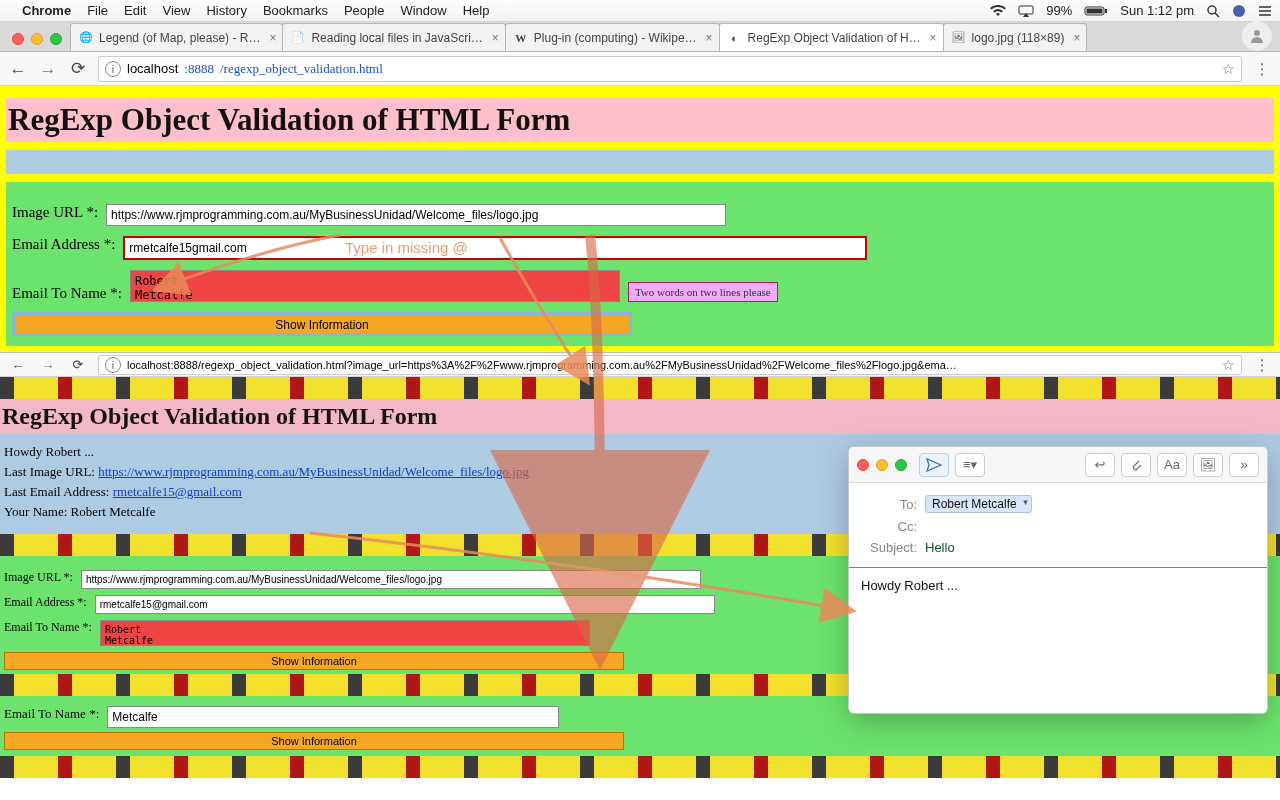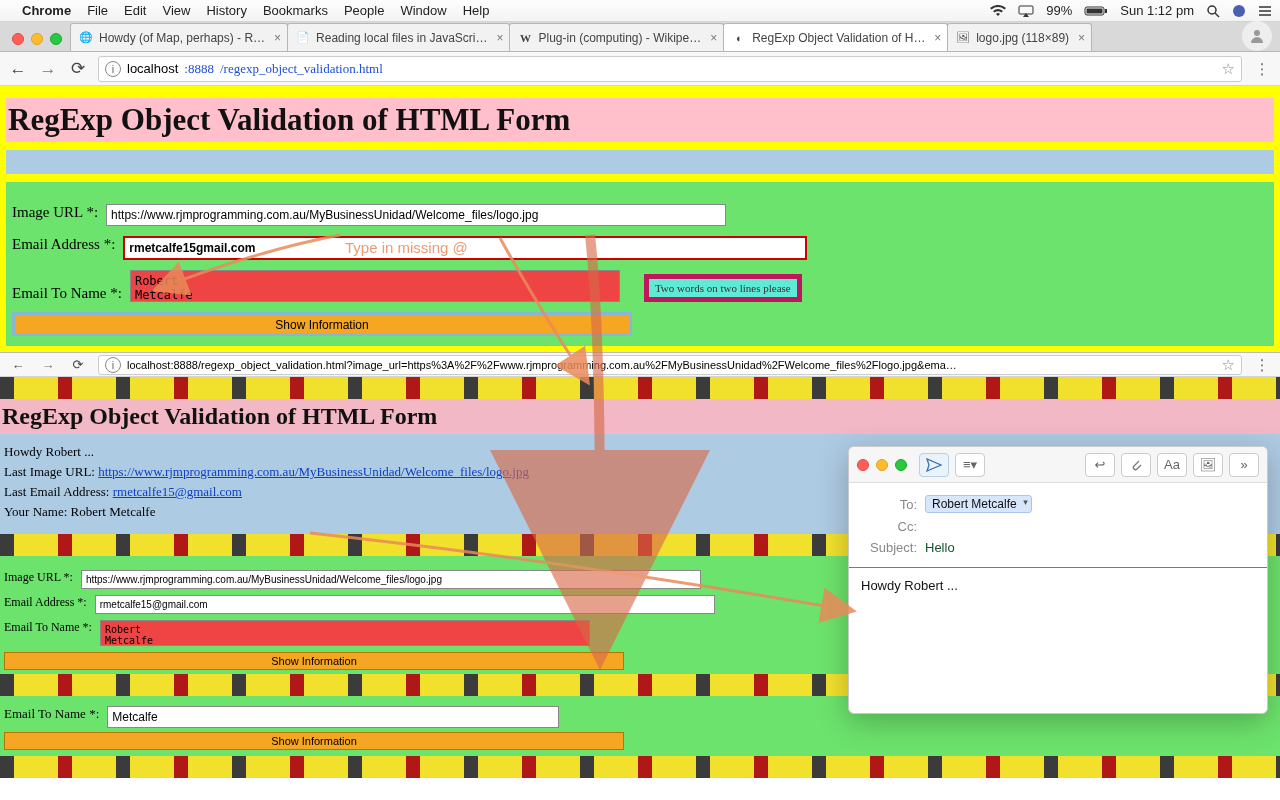--- a/index.html
+++ b/index.html
@@ -101,21 +101,21 @@
   font-size:31px;
   color:#111;
 }
 .bluebar{background:#aecbe4;height:24px;margin:8px 0;}
 .greenbox{background:#6ce36c;padding:12px 6px 10px 6px;}
 .formrow{display:flex;align-items:flex-start;margin:10px 0;font-family:"Times New Roman",serif;font-size:15px;color:#000;}
 .formrow label{white-space:nowrap;}
 .formrow input[type=text]{margin-left:8px;font-size:12px;padding:3px 4px;border:1px solid #888;background:#fff;}
 .formrow textarea{margin-left:8px;font-size:12px;padding:3px 4px;border:1px solid #888;background:#ef4444;resize:none;height:32px;}
 .invalid{border:2px solid #c00 !important;}
-.tooltip-tag{background:#5eead4;border:5px solid #be185d;font-size:11px;padding:3px 6px;margin-left:24px;color:#333;}
+.tooltip-tag{background:#f0abfc;border:1px solid #be185d;font-size:11px;padding:3px 6px;margin-left:8px;color:#333;}
 .show-btn{
   display:block;width:620px;height:24px;
   background:#f5a623;border:3px solid #8ab6d6;
   font-size:12px;color:#000;text-align:center;line-height:20px;
   margin-top:8px;cursor:pointer;
 }
 
 
 .inner-snap{
   position:relative;
@@ -253,21 +253,21 @@
 
 <div class="browser">
   <div class="tabstrip">
     <div class="traffic">
       <span class="tc-red"></span>
       <span class="tc-yel"></span>
       <span class="tc-grn"></span>
     </div>
     <div class="tab">
         <span class="favicon">🌐</span>
-        <span>Howdy (of Map, perhaps) - R…</span>
+        <span>Legend (of Map, please) - R…</span>
         <span class="tab-close">×</span>
       </div>
     <div class="tab">
         <span class="favicon">📄</span>
         <span>Reading local files in JavaScri…</span>
         <span class="tab-close">×</span>
       </div>
     <div class="tab">
         <span class="favicon" style="font-family:serif;font-weight:bold">W</span>
         <span>Plug-in (computing) - Wikipe…</span>
@@ -309,21 +309,21 @@
   <div class="page-top">
     <h1>RegExp Object Validation of HTML Form</h1>
     <div class="bluebar"></div>
     <div class="greenbox">
       <div class="formrow">
         <label>Image URL *: </label>
         <input type="text" style="width: 620px;" value="https://www.rjmprogramming.com.au/MyBusinessUnidad/Welcome_files/logo.jpg">
       </div>
       <div class="formrow">
         <label>Email Address *: </label>
-        <input type="text" class="invalid" style="width: 684px; font-weight: bold;" value="rmetcalfe15gmail.com">
+        <input type="text" class="invalid" style="width: 744px;" value="rmetcalfe15gmail.com">
       </div>
       <div class="formrow" style="align-items:flex-end">
         <label>Email To Name *: </label>
         <textarea style="width: 490px;">Robert
 Metcalfe</textarea>
         <span class="tooltip-tag">Two words on two lines please</span>
       </div>
       <div class="show-btn">Show Information</div>
     </div>
   </div>

